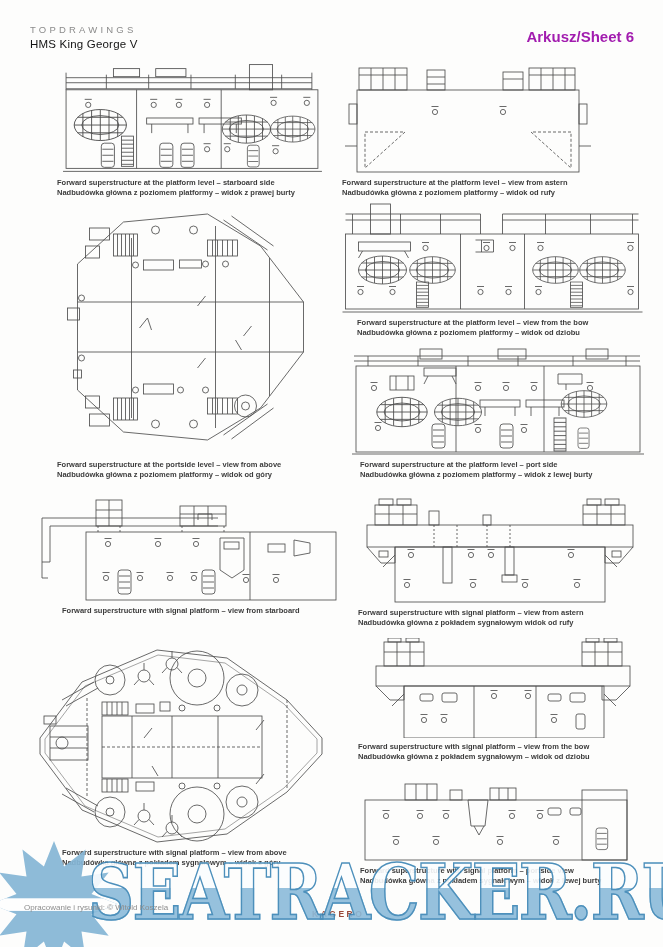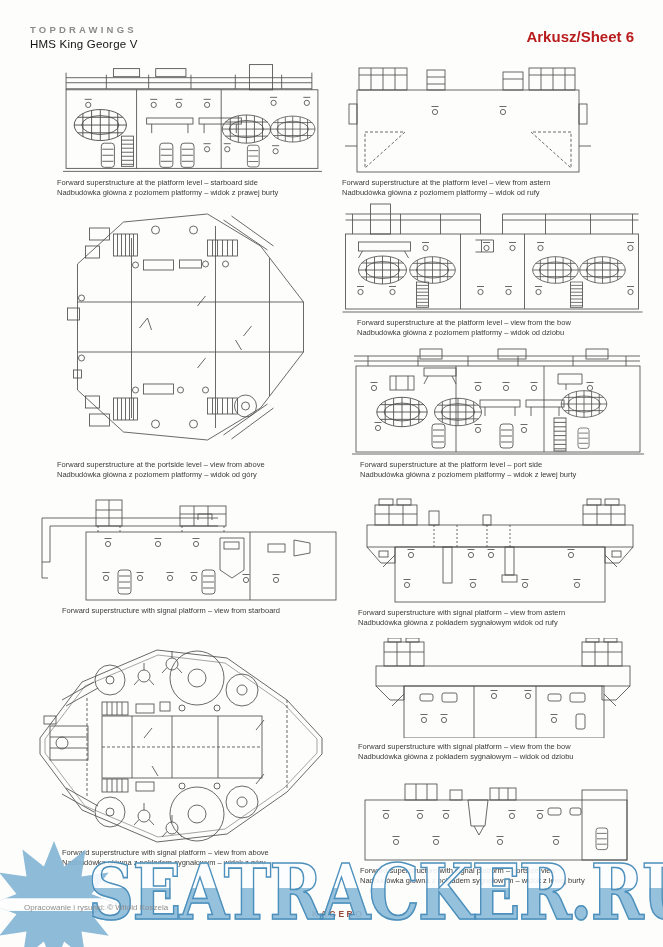--- a/index.html
+++ b/index.html
@@ -1,27 +1,27 @@
 <!DOCTYPE html>
 <html><head>
 <meta charset="utf-8">
 <style>
   *{margin:0;padding:0;box-sizing:border-box}
   html,body{width:663px;height:947px}
   body{position:relative;background:#fdfdfc;font-family:"Liberation Sans",sans-serif;overflow:hidden;color:#222}
   .abs{position:absolute}
   
-  .brand{left:30px;top:24px;font-size:9.5px;letter-spacing:3.2px;color:#8b8b8b;font-weight:bold}
+  .brand{left:30px;top:24px;font-size:9.5px;letter-spacing:3.2px;color:#8b8b8b;font-weight:normal}
   .ship{left:30px;top:38px;font-size:11.5px;font-weight:normal;color:#141414;letter-spacing:.2px}
-  .sheet{right:29px;top:28px;font-size:15px;font-weight:bold;color:#b91c1c}
+  .sheet{right:29px;top:28px;font-size:15px;font-weight:bold;color:#a21caf}
   
   .art svg{display:block;width:100%;height:100%}
   .art svg *{fill:none;stroke:#4f4f4f;stroke-width:.85}
   
-  .caption{position:absolute;font-size:7.5px;font-weight:normal;color:#3b3b3b;line-height:1.35;z-index:2;white-space:nowrap}
+  .caption{position:absolute;font-size:7.5px;font-weight:bold;color:#3b3b3b;line-height:1.35;z-index:2;white-space:nowrap}
   
   .credit{left:24px;top:903px;font-size:8px;color:#8d8d8d;z-index:7}
   .kagero{left:312px;top:909px;font-size:8.5px;font-weight:bold;letter-spacing:2.5px;color:#9a4a3a;z-index:3}
   
   .wm{z-index:5;pointer-events:none}
   .wm-text{left:88px;top:855px;font-family:"DejaVu Serif",serif;font-weight:bold;font-size:76px;line-height:1;
     transform:scaleX(.84);transform-origin:left top;letter-spacing:-2px;
     background:linear-gradient(#fbfdff 0 44%,#8bbbda 44% 100%);
     -webkit-background-clip:text;background-clip:text;color:transparent;
     -webkit-text-stroke:1.6px #3b85b5;opacity:.9;white-space:nowrap}

